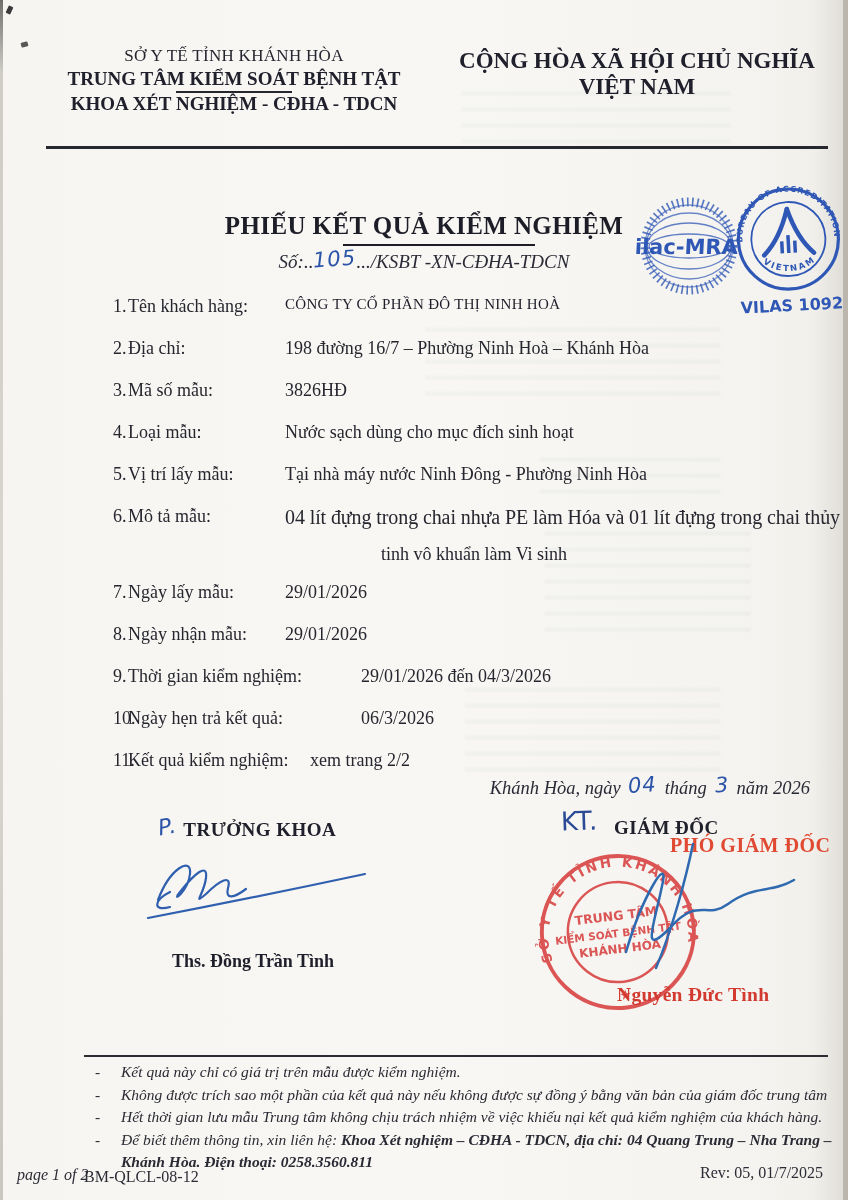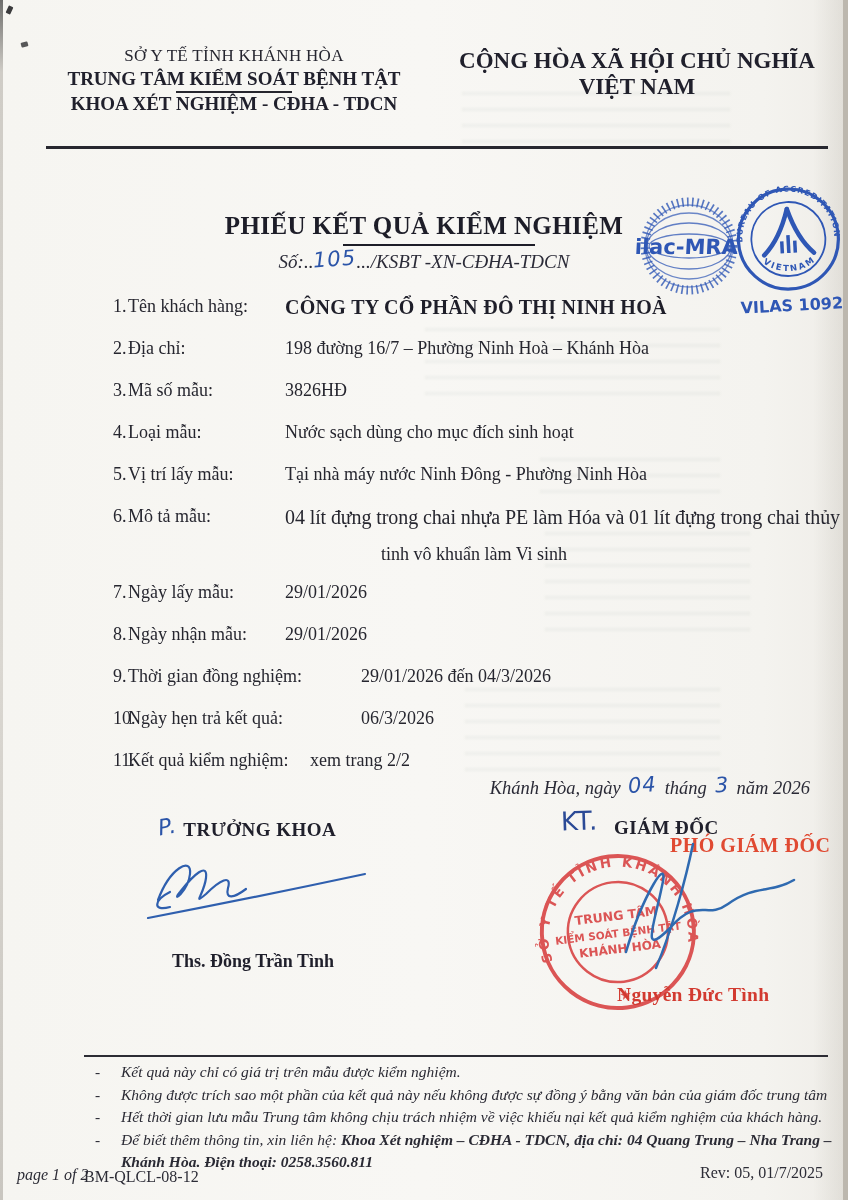--- a/index.html
+++ b/index.html
@@ -40,21 +40,21 @@
   
   .logo-ilac{position:absolute;left:620px;top:196px;}
   .logo-vilas{position:absolute;left:733px;top:183px;transform:rotate(-3deg);}
   
   .fields{position:absolute;left:113px;top:296px;width:718px;font-size:18px;color:#26262f;}
   .row{position:relative;height:42px;}
   .row.tall{height:76px;}
   .no{position:absolute;left:0;top:0;}
   .lbl{position:absolute;left:15px;top:0;white-space:nowrap;}
   .val{position:absolute;left:172px;top:0;white-space:nowrap;}
-  .val.bold{font-weight:bold;font-size:20px;letter-spacing:.3px;color:#1e1e29;text-align:right;}
+  .val.bold{font-weight:normal;font-size:15px;letter-spacing:.3px;color:#1e1e29;text-align:right;}
   .row .val.shift{left:248px;}
   .row .val.inline{left:197px;}
   .val2{position:absolute;left:268px;top:38px;white-space:nowrap;}
   .row6v{font-size:20px;letter-spacing:-.1px;}
   
   .date-line{position:absolute;left:0;top:775px;width:810px;text-align:right;
     font-style:italic;font-size:18.5px;color:#2a2a36;}
   .date-line .hand-num{font-size:21px;margin:0 3px;}
   .sl-title{position:absolute;left:158px;top:816px;font-size:19px;font-weight:bold;color:#20202c;letter-spacing:.5px;}
   .hand-p{display:inline-block;font-size:22px;font-weight:normal;font-style:italic;
@@ -192,21 +192,21 @@
       <span class="lbl">Ngày lấy mẫu:</span>
       <span class="val">29/01/2026</span>
     </div>
     <div class="row">
       <span class="no">8.</span>
       <span class="lbl">Ngày nhận mẫu:</span>
       <span class="val">29/01/2026</span>
     </div>
     <div class="row">
       <span class="no">9.</span>
-      <span class="lbl">Thời gian đồng nghiệm:</span>
+      <span class="lbl">Thời gian kiểm nghiệm:</span>
       <span class="val shift">29/01/2026  đến  04/3/2026</span>
     </div>
     <div class="row">
       <span class="no">10.</span>
       <span class="lbl">Ngày hẹn trả kết quả:</span>
       <span class="val shift">06/3/2026</span>
     </div>
     <div class="row">
       <span class="no">11.</span>
       <span class="lbl">Kết quả kiểm nghiệm:</span>

